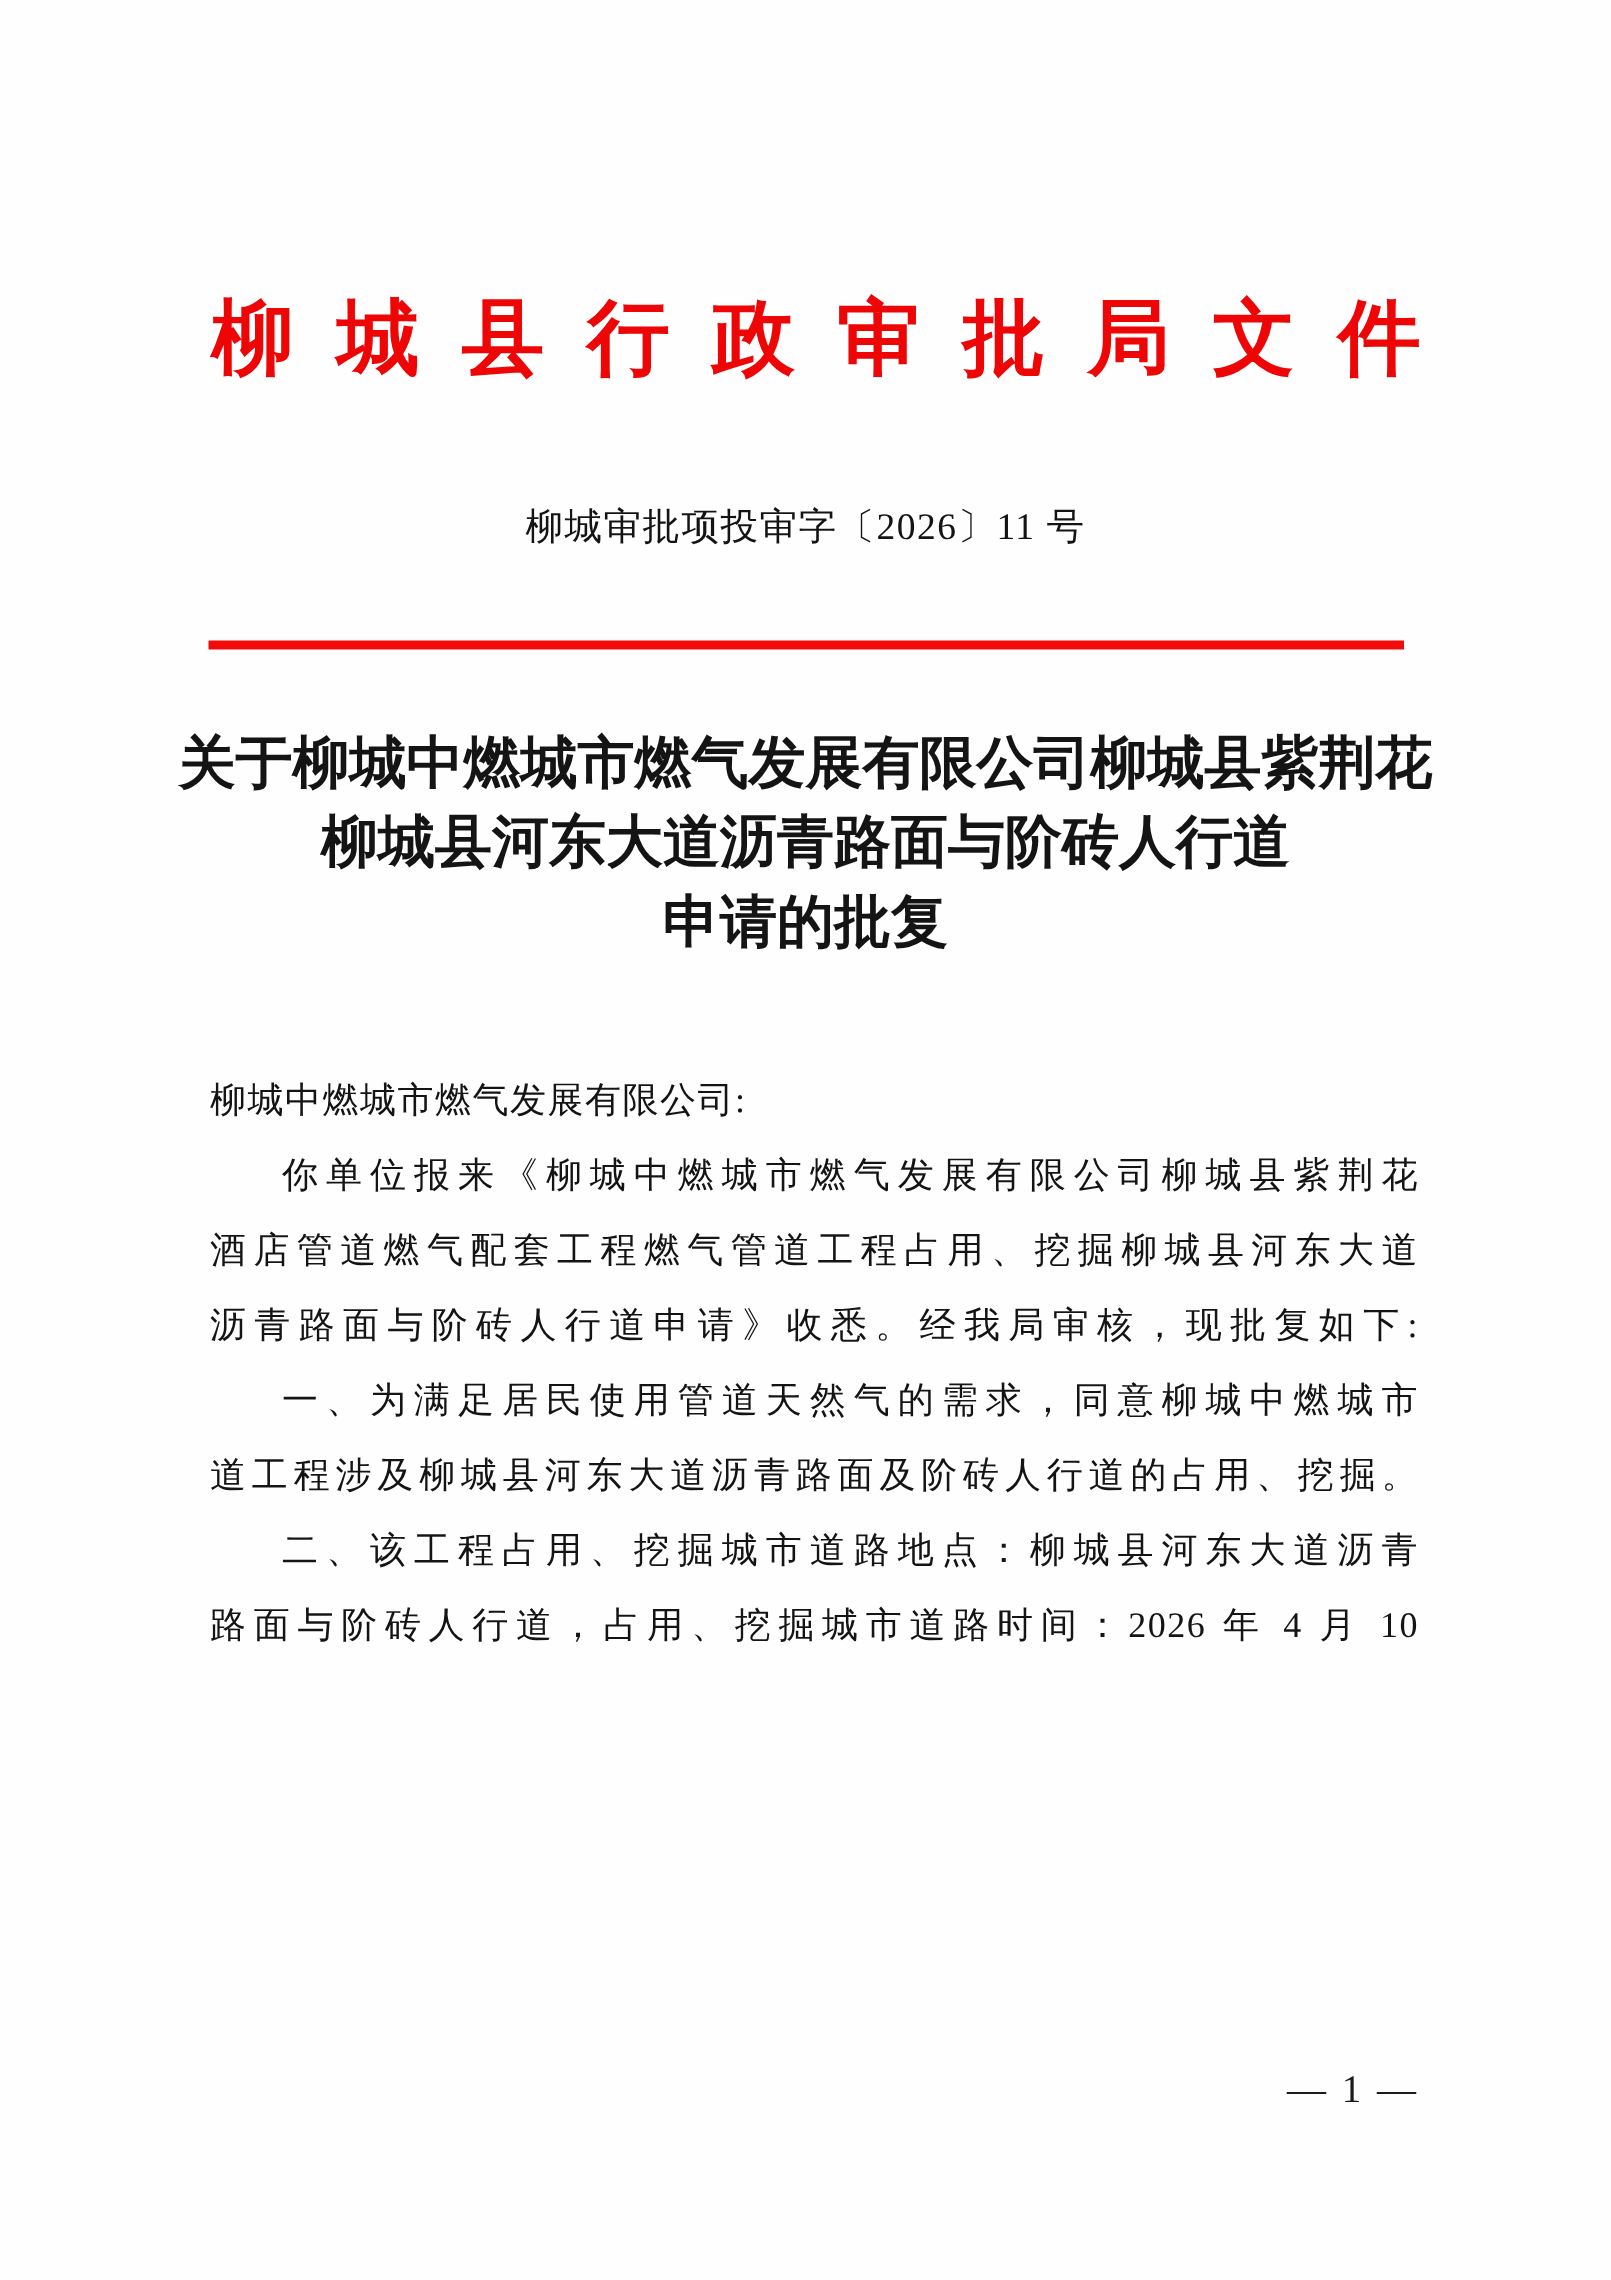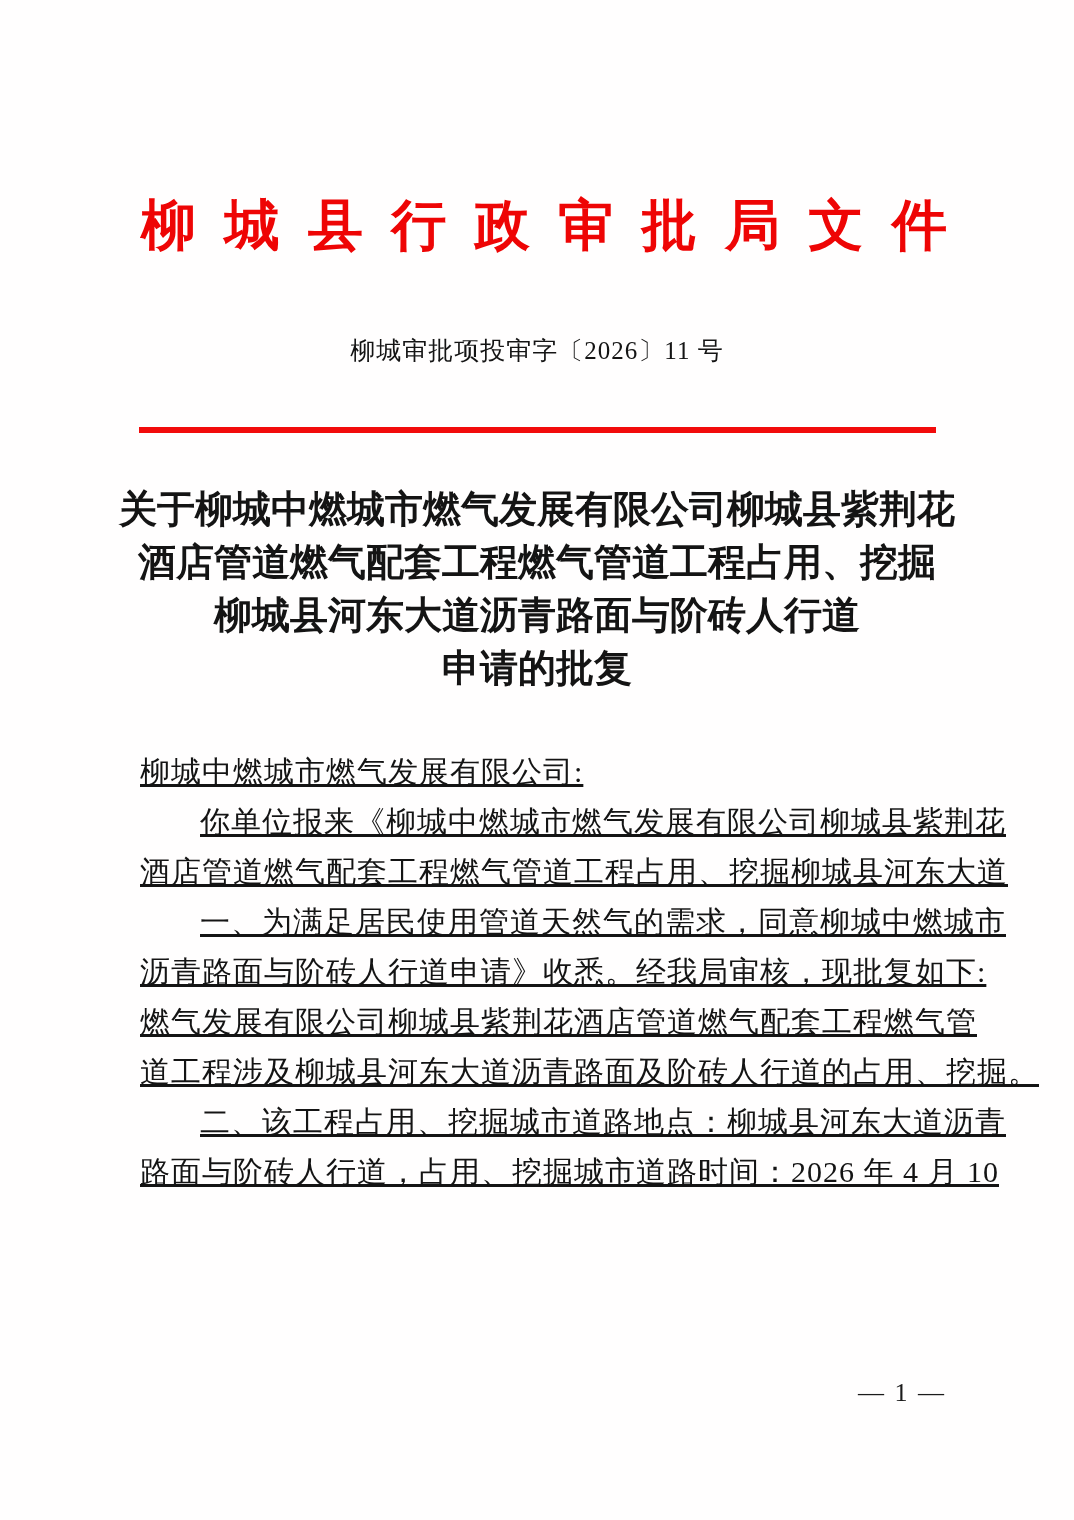--- a/index.html
+++ b/index.html
@@ -58,27 +58,26 @@
     width: 100%;
     text-align: center;
     font-size: 38px;
     line-height: 53px;
     font-weight: 900;
   }
   .title-line { white-space: nowrap; }
   
   .body-block {
     position: absolute;
-    top: 747px;
+    top: 709px;
     left: 140px;
     width: 806px;
-    font-size: 30px;
+    font-size: 24px;
     line-height: 50px;
     letter-spacing: 1px;
-    text-decoration: underline;
   }
   .line { white-space: nowrap; }
   .fill {
     text-align: justify;
     text-align-last: justify;
   }
   .indent { text-indent: 2em; }
   
   .page-number {
     position: absolute;
@@ -107,34 +106,32 @@
       <span>文</span>
       <span>件</span>
     </div>
 
   <div class="doc-number">柳城审批项投审字〔2026〕11 号</div>
 
   <div class="red-line"></div>
 
   <div class="title-block">
     <div class="title-line">关于柳城中燃城市燃气发展有限公司柳城县紫荆花</div>
-    <div class="title-line">酒店管道燃气配套工程燃气管道工程占用、挖掘</div>
     <div class="title-line">柳城县河东大道沥青路面与阶砖人行道</div>
     <div class="title-line">申请的批复</div>
   </div>
 
   <div class="body-block">
     <div class="line">柳城中燃城市燃气发展有限公司:</div>
 
     <div class="line fill indent">你单位报来《柳城中燃城市燃气发展有限公司柳城县紫荆花</div>
     <div class="line fill">酒店管道燃气配套工程燃气管道工程占用、挖掘柳城县河东大道</div>
+    <div class="line fill">沥青路面与阶砖人行道申请》收悉。经我局审核，现批复如下:</div>
+
     <div class="line fill indent">一、为满足居民使用管道天然气的需求，同意柳城中燃城市</div>
-
-    <div class="line fill">沥青路面与阶砖人行道申请》收悉。经我局审核，现批复如下:</div>
-    <div class="line fill">燃气发展有限公司柳城县紫荆花酒店管道燃气配套工程燃气管</div>
     <div class="line fill">道工程涉及柳城县河东大道沥青路面及阶砖人行道的占用、挖掘。</div>
 
     <div class="line fill indent">二、该工程占用、挖掘城市道路地点：柳城县河东大道沥青</div>
     <div class="line fill">路面与阶砖人行道，占用、挖掘城市道路时间：2026 年 4 月 10</div>
   </div>
 
   <div class="page-number">— 1 —</div>
 
 </div>
 

